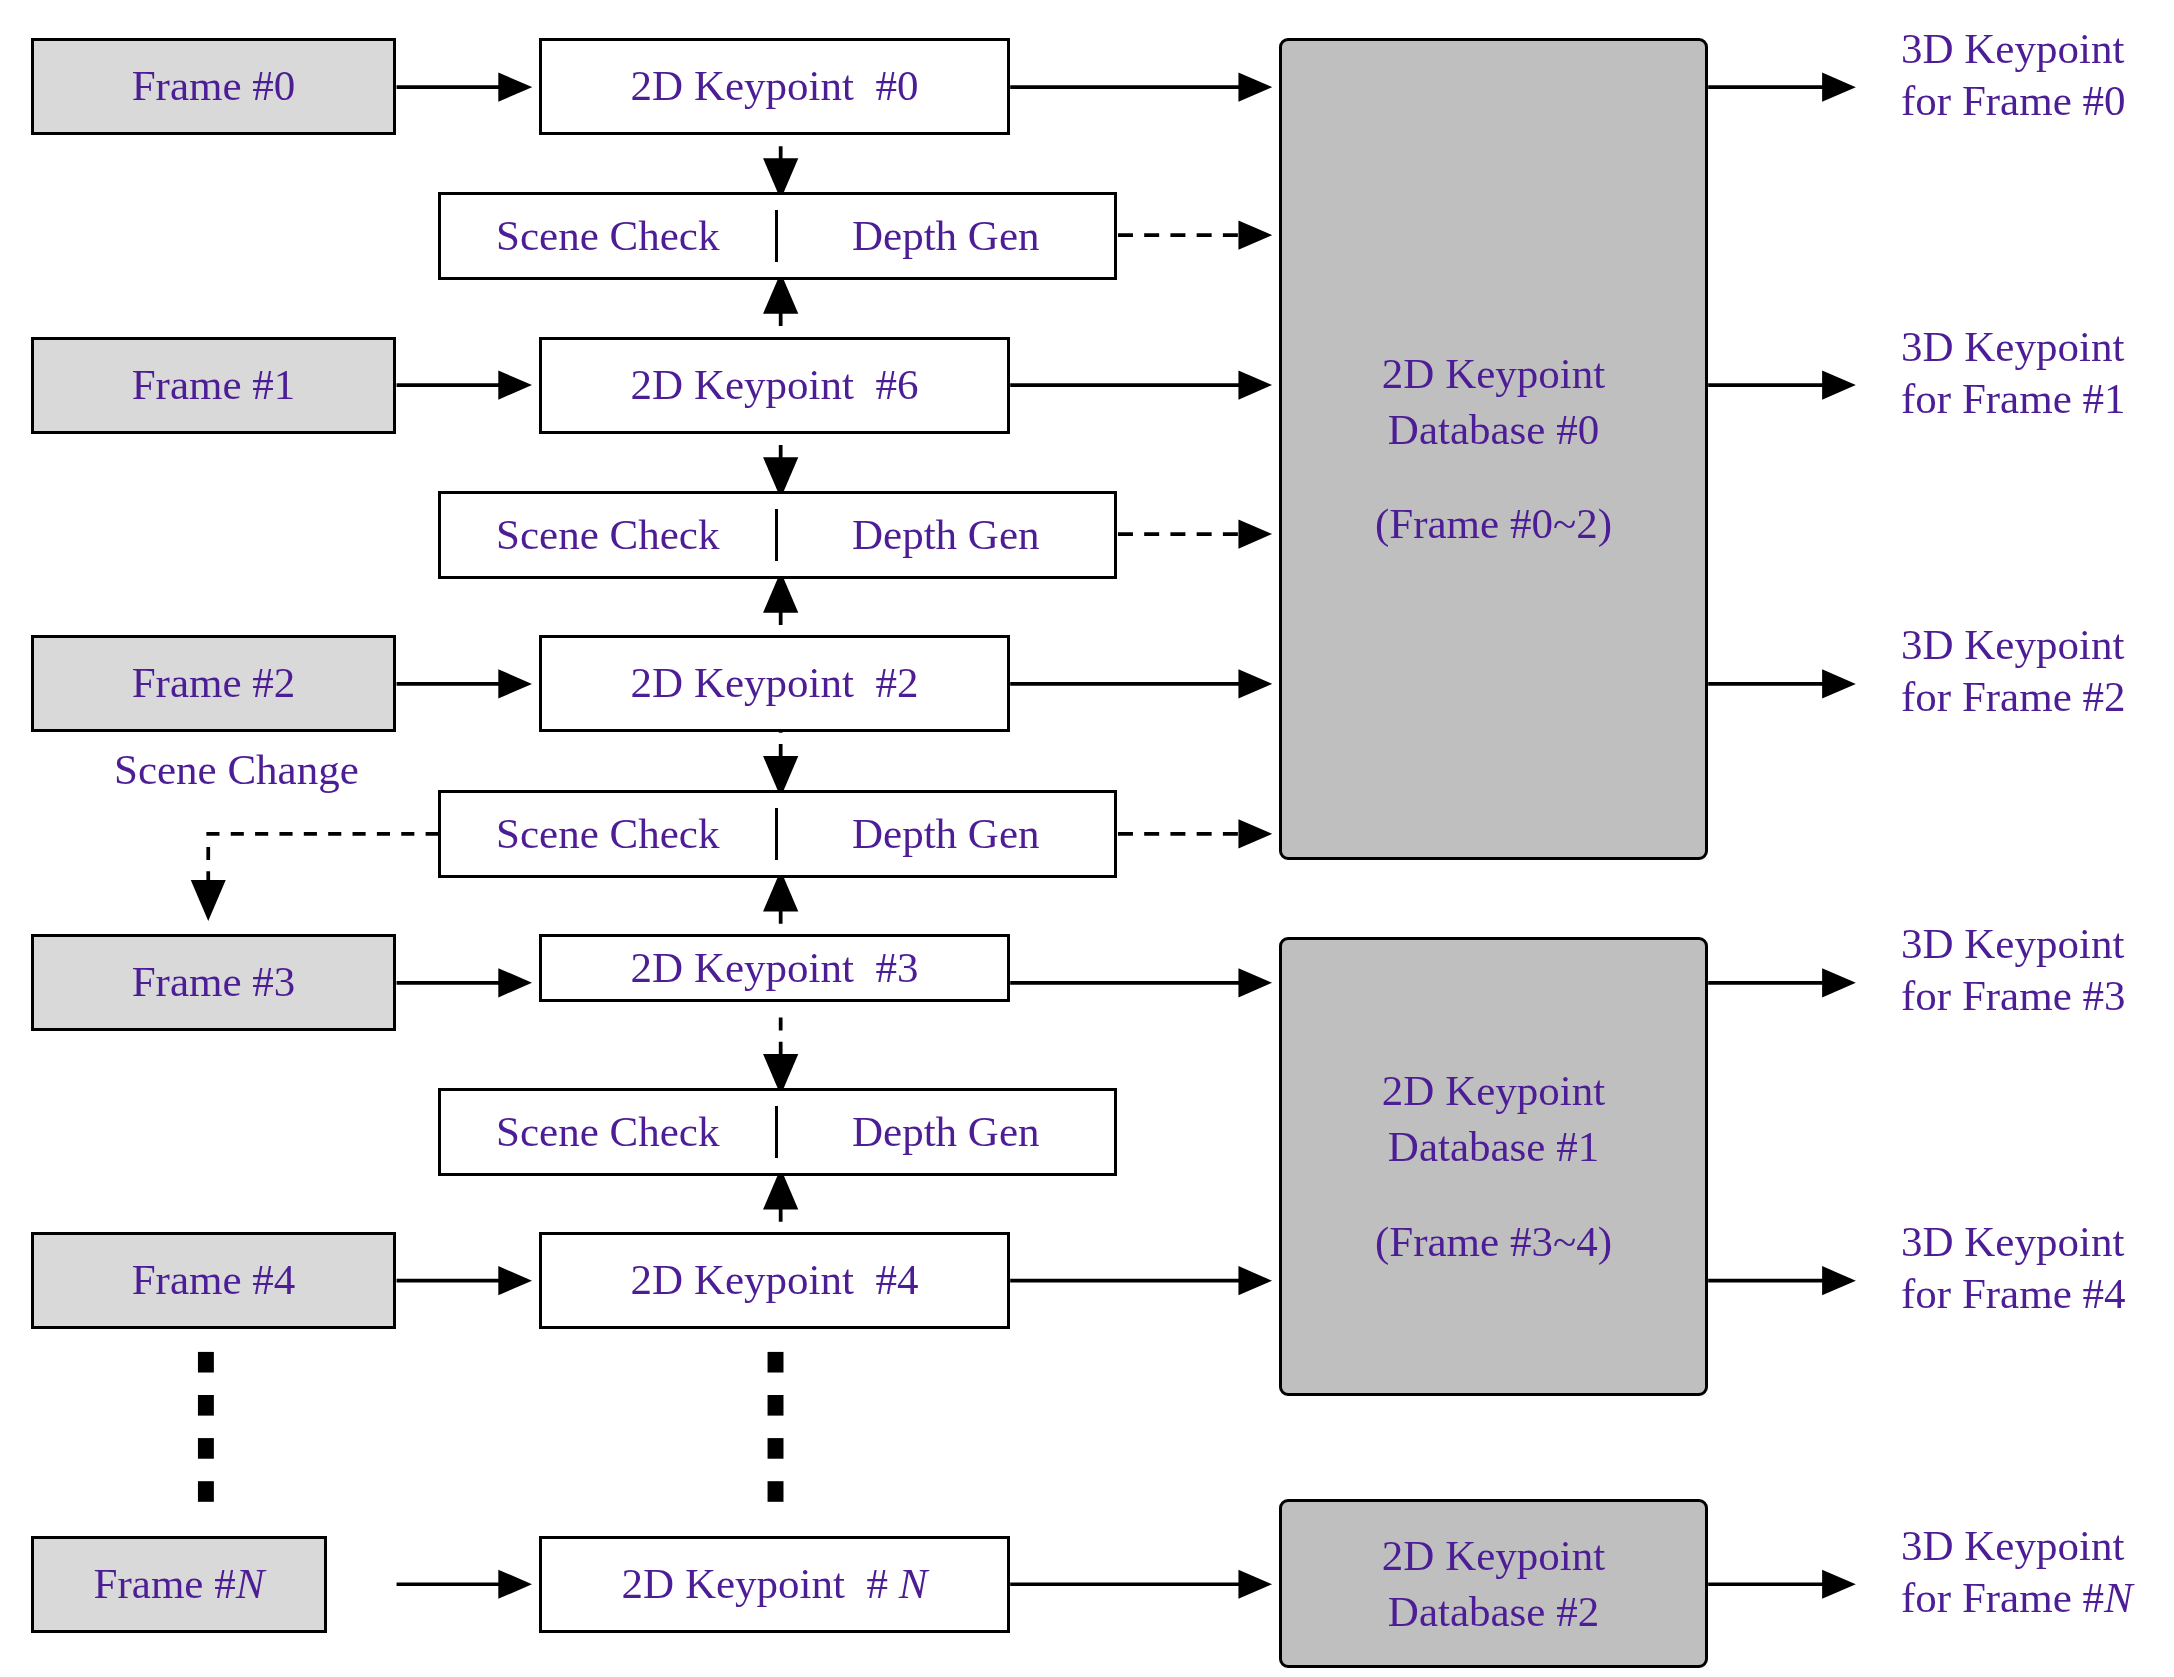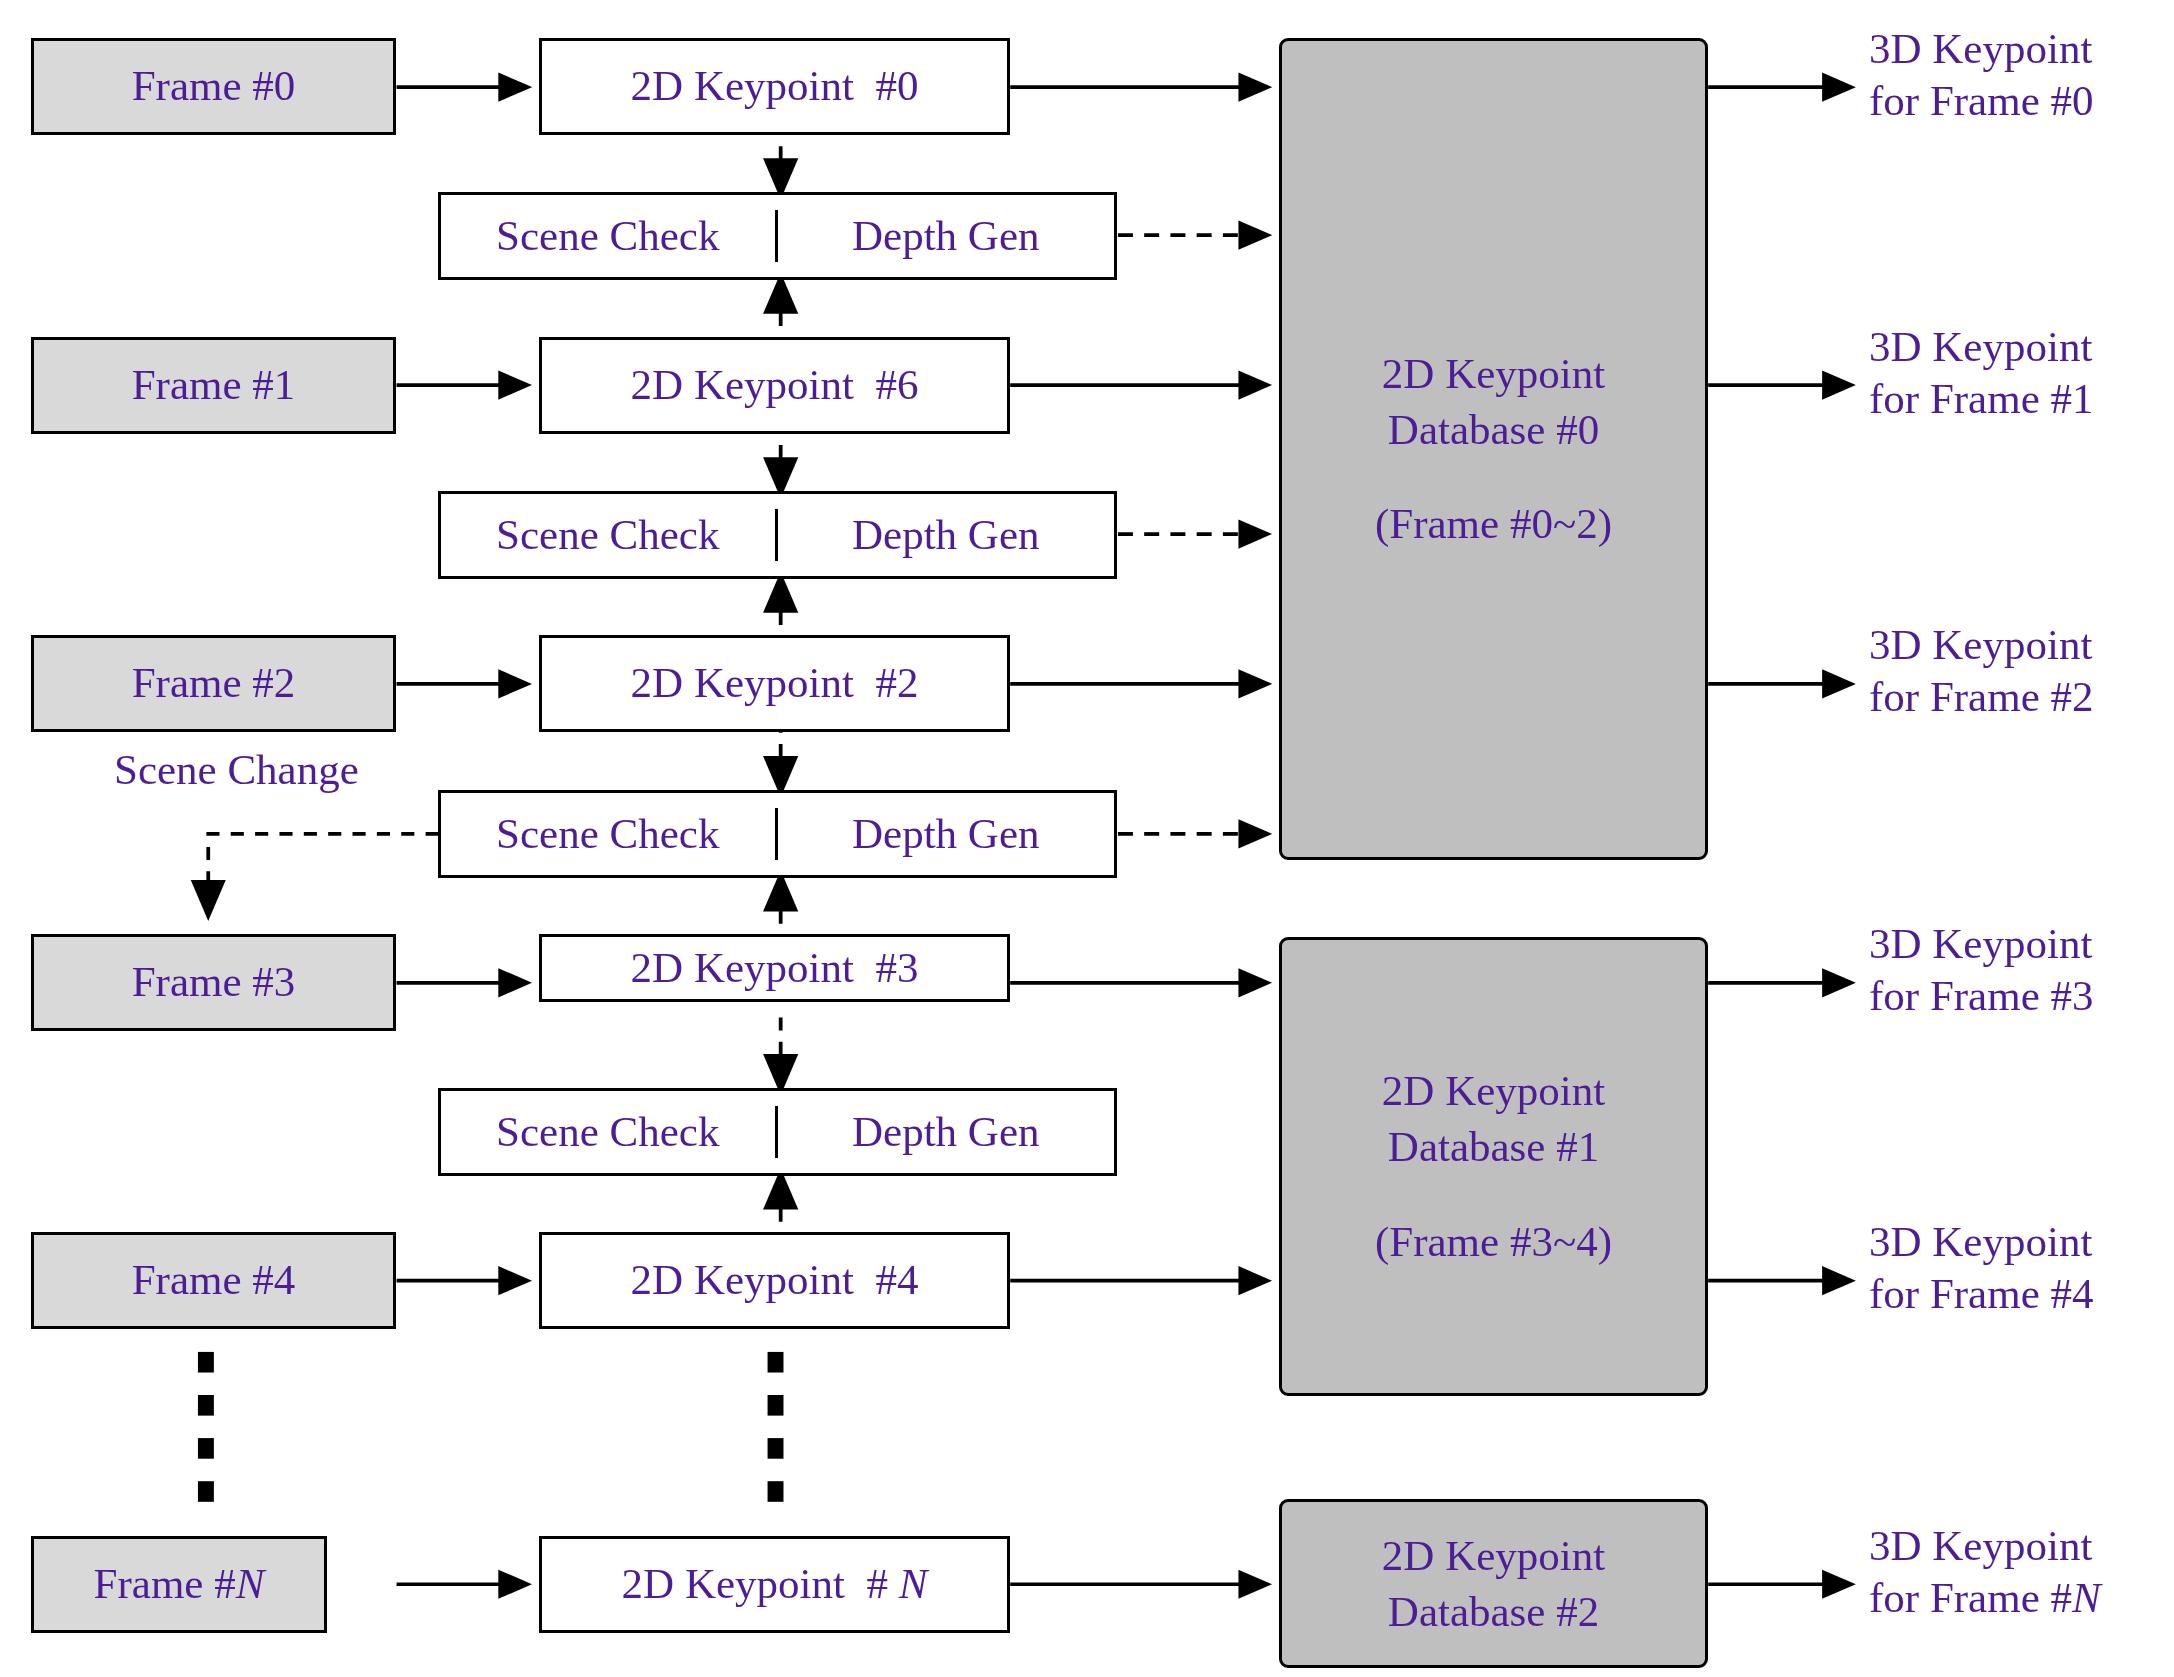--- a/index.html
+++ b/index.html
@@ -47,20 +47,21 @@
     justify-content:center;
     box-sizing:border-box;
   }
   .sc-half.left{border-right:3.7px solid #000;}
   .out-label{
     position:absolute;
     font-size:43px;
     line-height:1.22;
     white-space:pre;
     text-align:left;
+    margin-left:32px;
   }
   .scene-change-label{
     position:absolute;
     font-size:43px;
     white-space:nowrap;
   }
   svg.overlay{position:absolute;left:0;top:0;width:2175px;height:1677px;pointer-events:none;}
   .it{font-style:italic;}
 </style>
 </head>

